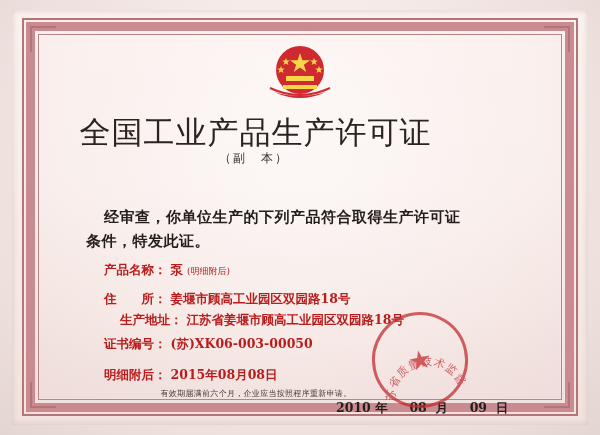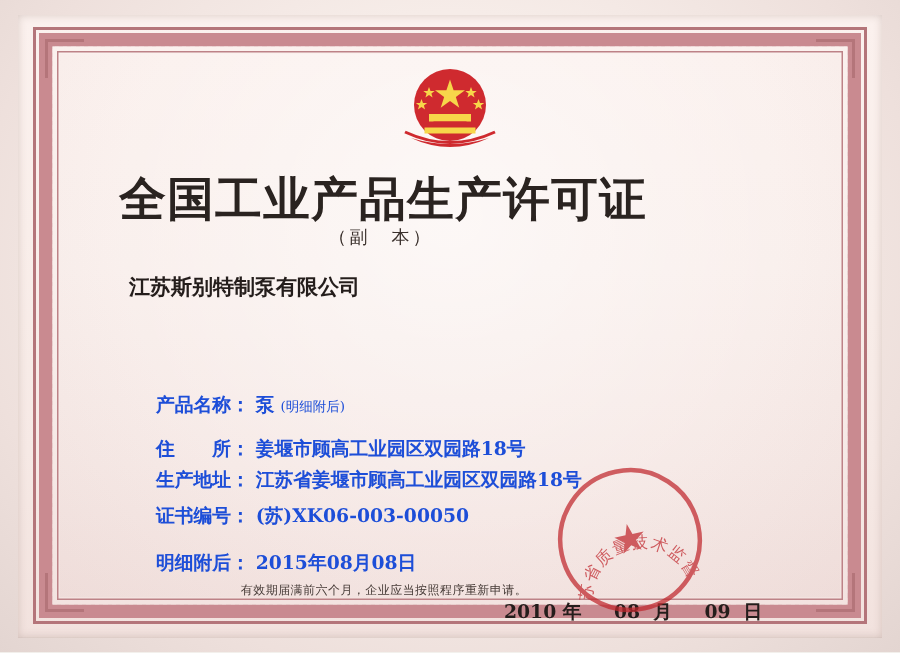--- a/index.html
+++ b/index.html
@@ -82,21 +82,21 @@
     left: 264px; top: 44px;
     width: 72px; height: 62px;
   }
   
   .title {
     position: absolute;
     left: 0; top: 112px;
     width: 511px;
     text-align: center;
     font-family: "DejaVu Serif", serif;
-    font-weight: bold;
+    font-weight: normal;
     font-size: 31px;
     letter-spacing: 1px;
     color: #2a2320;
   }
   .subtitle {
     position: absolute;
     left: 0; top: 150px;
     width: 508px;
     text-align: center;
     font-family: "DejaVu Serif", serif;
@@ -132,29 +132,29 @@
     color: #241d1b;
     letter-spacing: 0.5px;
   }
 
   
   .row {
     position: absolute;
     left: 104px;
     font-family: "DejaVu Serif", serif;
     font-size: 12.5px;
-    color: #1d4ed8;
+    color: #b91c1c;
     white-space: nowrap;
   }
   .row .lbl { font-weight: bold; }
   .row .val { font-weight: bold; }
   .row .small { font-size: 9px; font-weight: normal; }
   .r-product { top: 262px; }
   .r-address { top: 291px; }
-  .r-prodsite { top: 312px; }
+  .r-prodsite { top: 312px; margin-left: 16px; }
   .r-certno   { top: 336px; }
   .r-valid    { top: 367px; }
 
   
   .date-line {
     position: absolute;
     left: 336px; top: 360px;
     font-family: "DejaVu Serif", serif;
     font-size: 12.5px;
     font-weight: bold;
@@ -246,21 +246,22 @@
       <rect x="25" y="37" width="22" height="4" fill="#cf2a2f"></rect>
       <rect x="19" y="41" width="34" height="4" fill="#f7d64a"></rect>
       <path d="M10 48 Q36 60 62 48 Q36 56 10 48 Z" fill="#cf2a2f"></path>
       <path d="M6 44 Q36 58 66 44" stroke="#cf2a2f" stroke-width="2" fill="none"></path>
     </svg>
   </div>
 
   <div class="title">全国工业产品生产许可证</div>
   <div class="subtitle">（副　本）</div>
 
-  <div class="company">江苏斯别特制泵有限公司</div>
+  <div class="stmt1">经审查，你单位生产的下列产品符合取得生产许可证</div>
+  <div class="stmt2">条件，特发此证。</div>
 
   <div class="row r-product">
     <span class="lbl">产品名称：</span>
     <span class="val">泵</span>
     <span class="small">(明细附后)</span>
   </div>
 
   <div class="row r-address">
     <span class="lbl">住　　所：</span>
     <span class="val">姜堰市顾高工业园区双园路18号</span>

